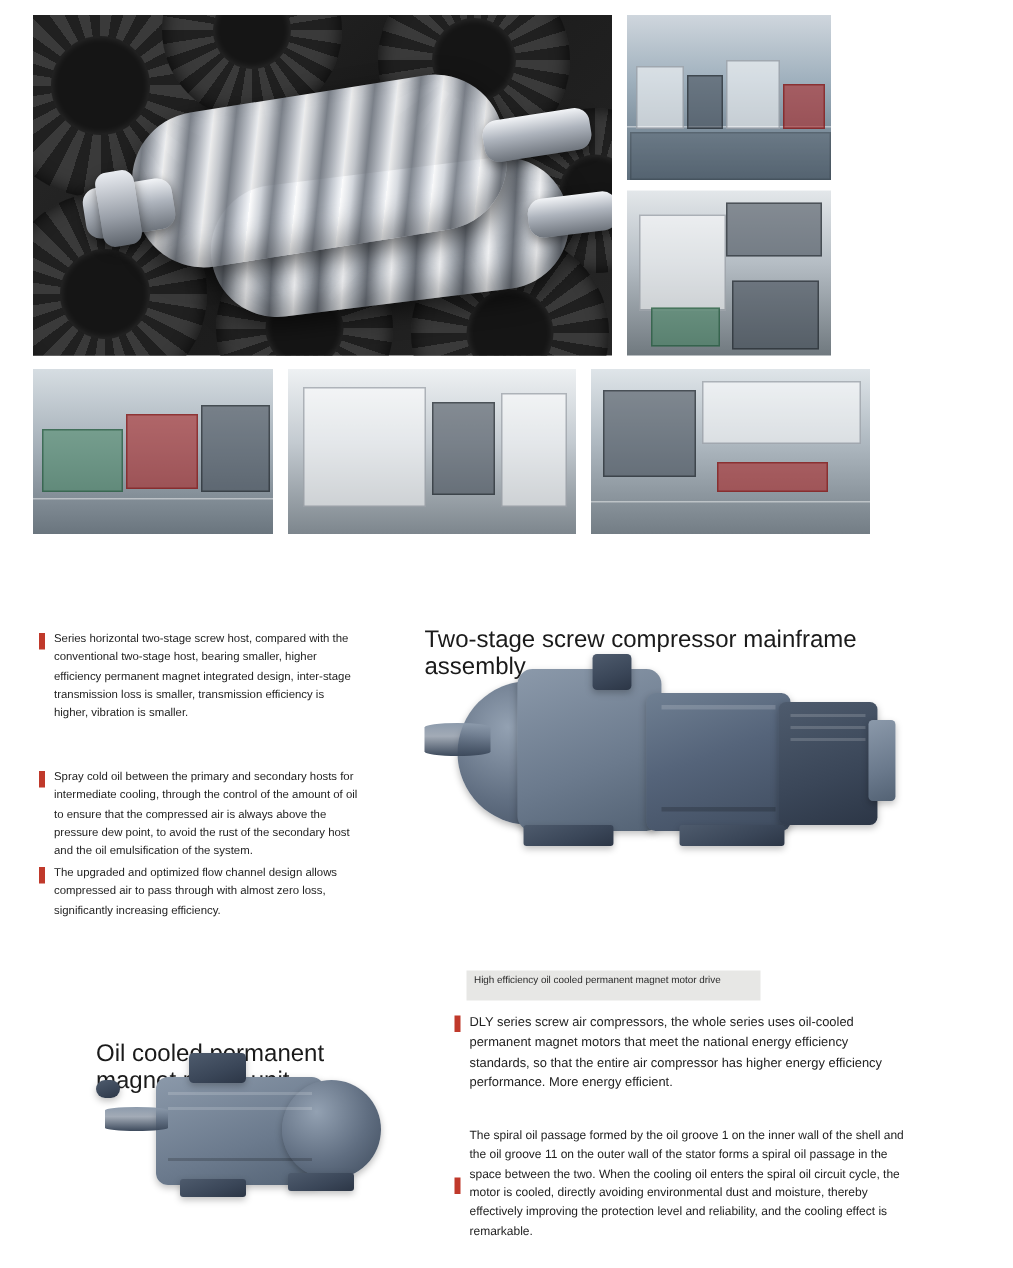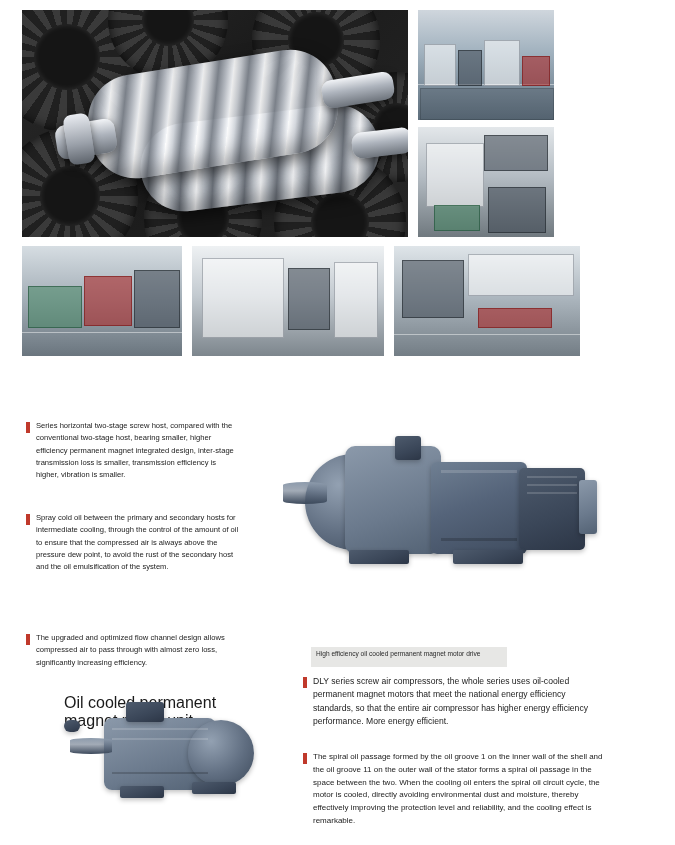--- a/index.html
+++ b/index.html
@@ -179,25 +179,25 @@
     margin-top: 2px;
   }
   .btext {
     font-size: 7.6px;
     line-height: 1.62;
     color: #222;
   }
 
   .b1 { left: 26px; top: 420px; width: 214px; }
   .b2 { left: 26px; top: 512px; width: 214px; }
-  .b3 { left: 26px; top: 632px; width: 214px; }
+  .b3 { left: 26px; top: 576px; width: 214px; }
 
   .b4 { left: 303px; top: 675px; width: 300px; }
   .b4 .btext { font-size: 8.6px; line-height: 1.55; }
-  .b5 { left: 303px; top: 751px; width: 305px; }
+  .b5 { left: 303px; top: 751px; width: 305px; align-items: center; }
   .b5 .btext { font-size: 8px; line-height: 1.6; }
 
   
   .caption-band {
     position: absolute;
     left: 311px;
     top: 647px;
     width: 196px;
     height: 20px;
     background: #e7e7e5;
@@ -348,20 +348,21 @@
     <div class="blk dark" style="left:236px; top:50px; width:66px; height:82px; border-radius:5px;"></div>
     <div class="rib" style="left:244px; top:58px; width:50px; height:2px;"></div>
     <div class="rib" style="left:244px; top:66px; width:50px; height:2px;"></div>
     <div class="rib" style="left:244px; top:74px; width:50px; height:2px;"></div>
     <div class="blk light" style="left:296px; top:62px; width:18px; height:54px; border-radius:3px;"></div>
 
     
     <div class="blk dark" style="left:66px; top:132px; width:60px; height:14px; border-radius:2px;"></div>
     <div class="blk dark" style="left:170px; top:132px; width:70px; height:14px; border-radius:2px;"></div>
 
+    <span class="caption-hidden">Two-stage screw compressor mainframe assembly</span>
   </div>
 
   <div class="caption-band">High efficiency oil cooled permanent magnet motor drive</div>
 
   <div class="bullet b4">
     <div class="tick"></div>
     <div class="btext">DLY series screw air compressors, the whole series uses oil-cooled permanent magnet motors that meet the national energy efficiency standards, so that the entire air compressor has higher energy efficiency performance. More energy efficient.</div>
   </div>
 
   <div class="bullet b5">

